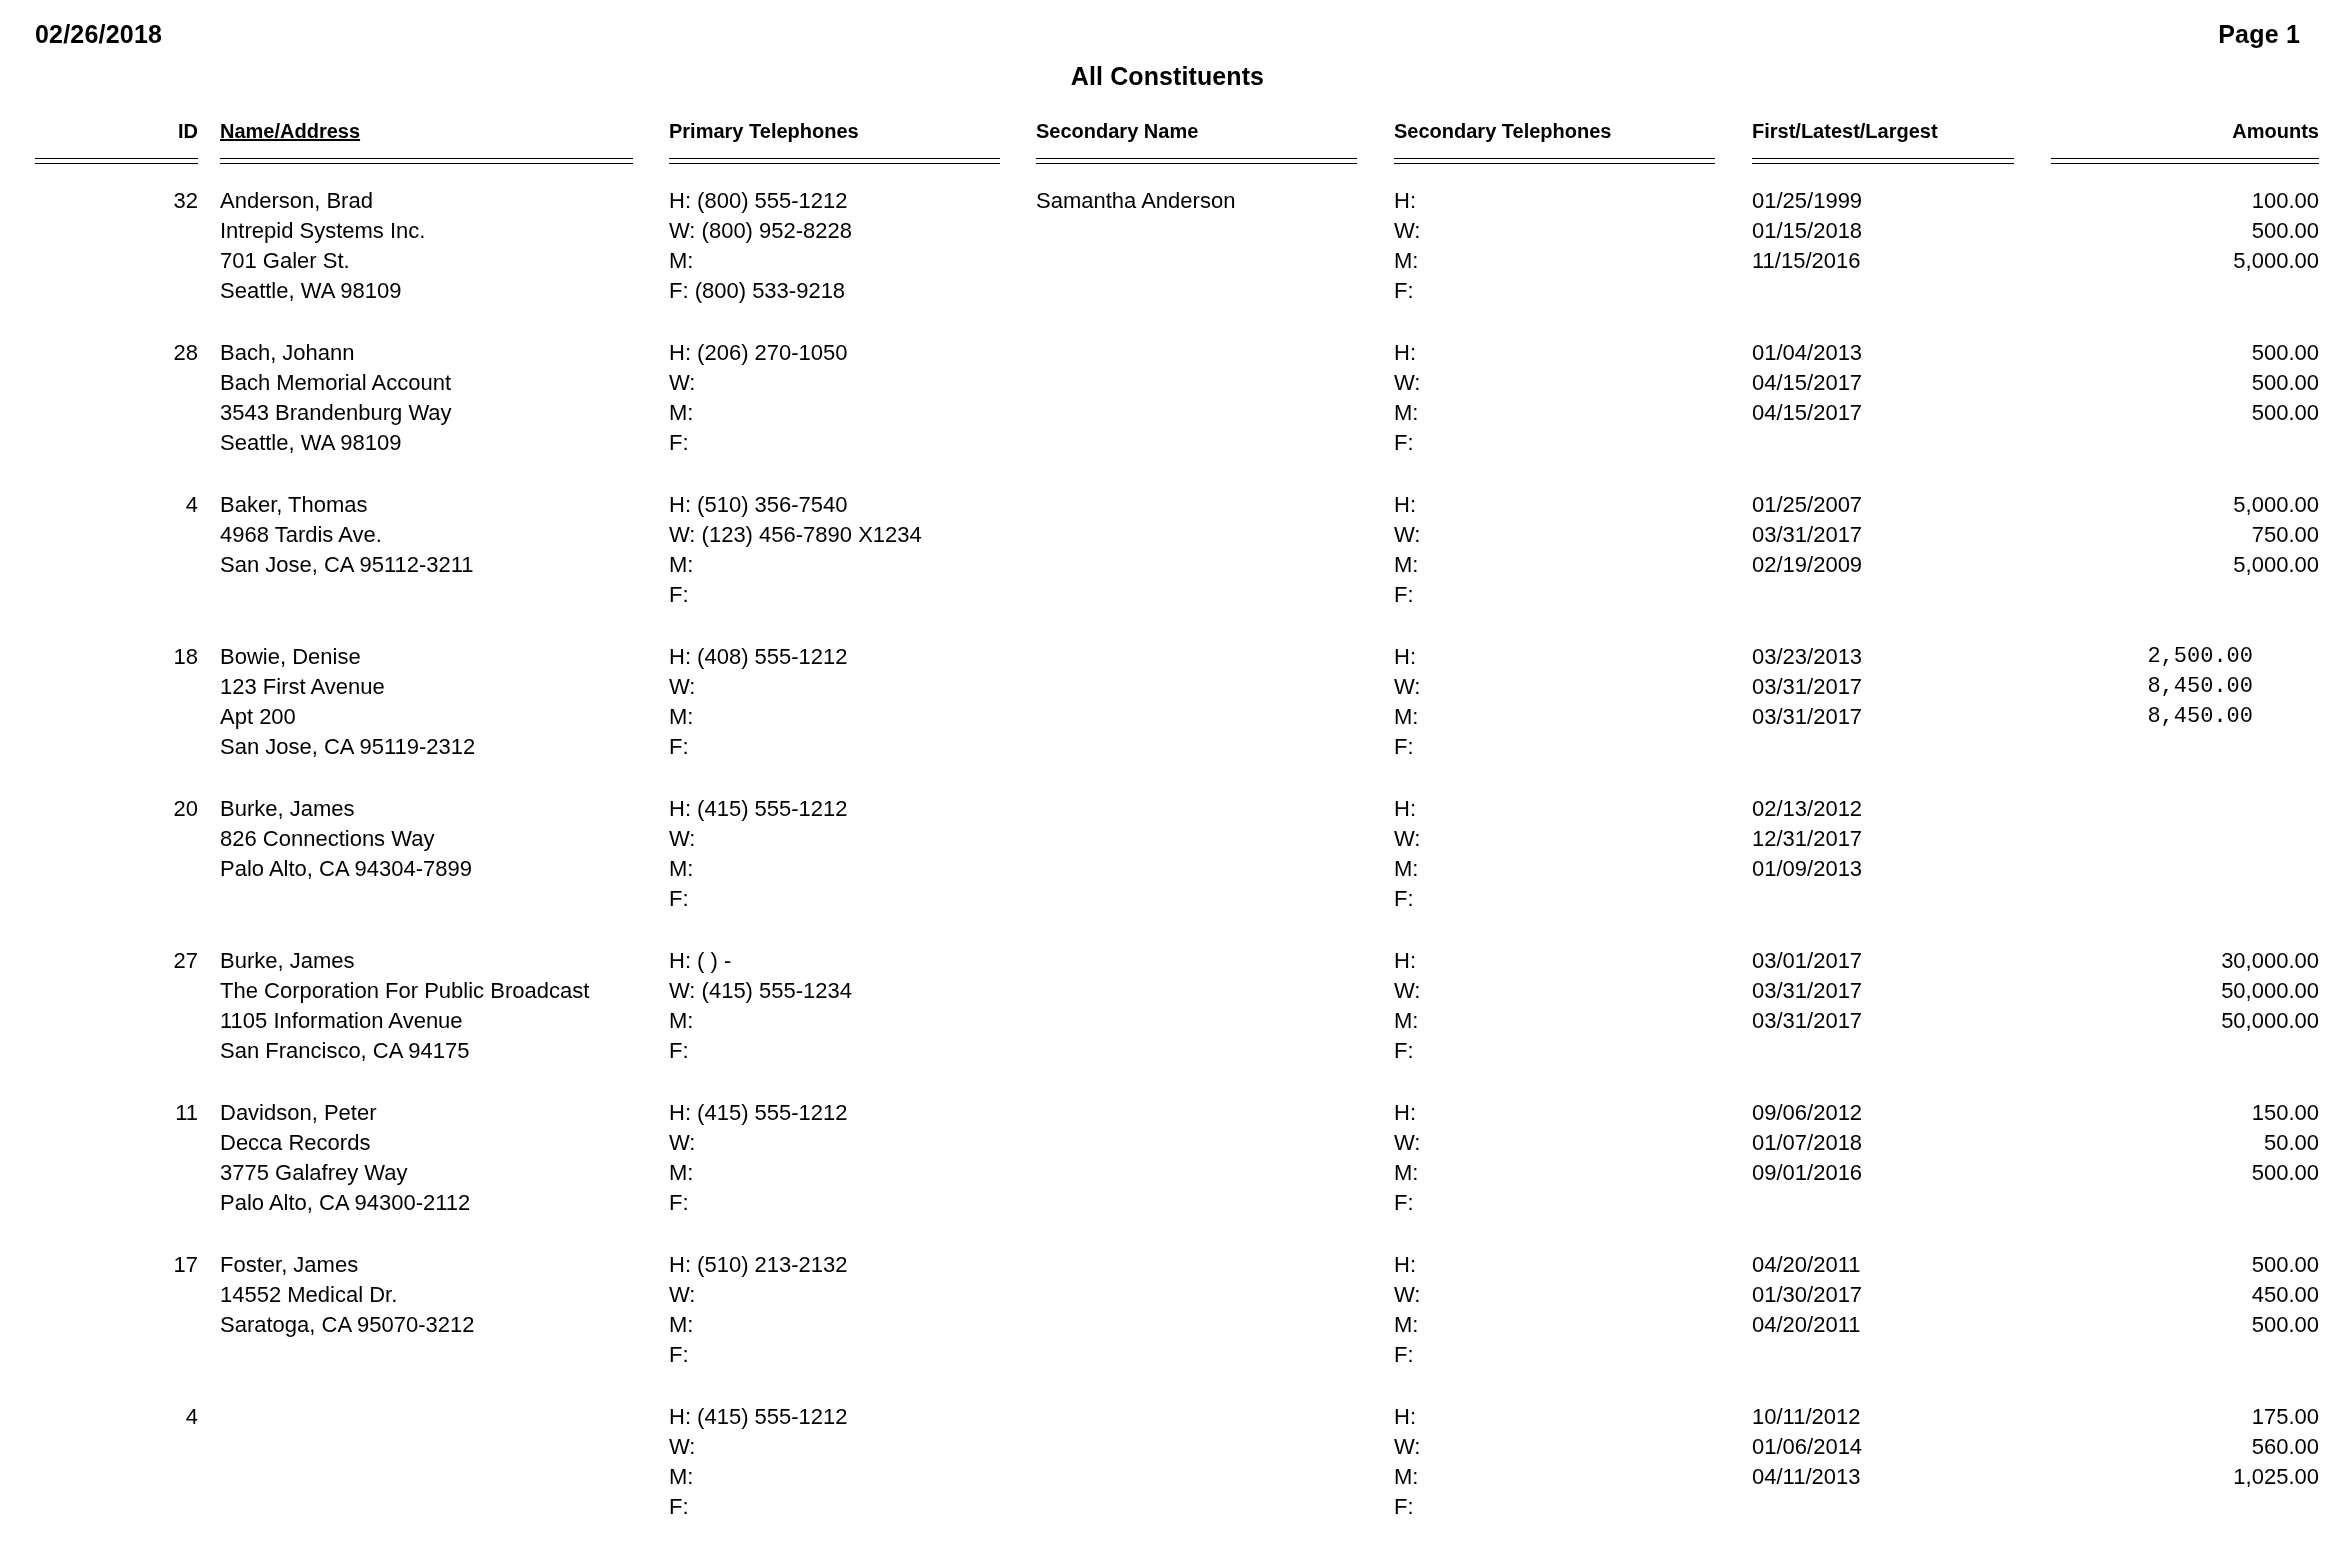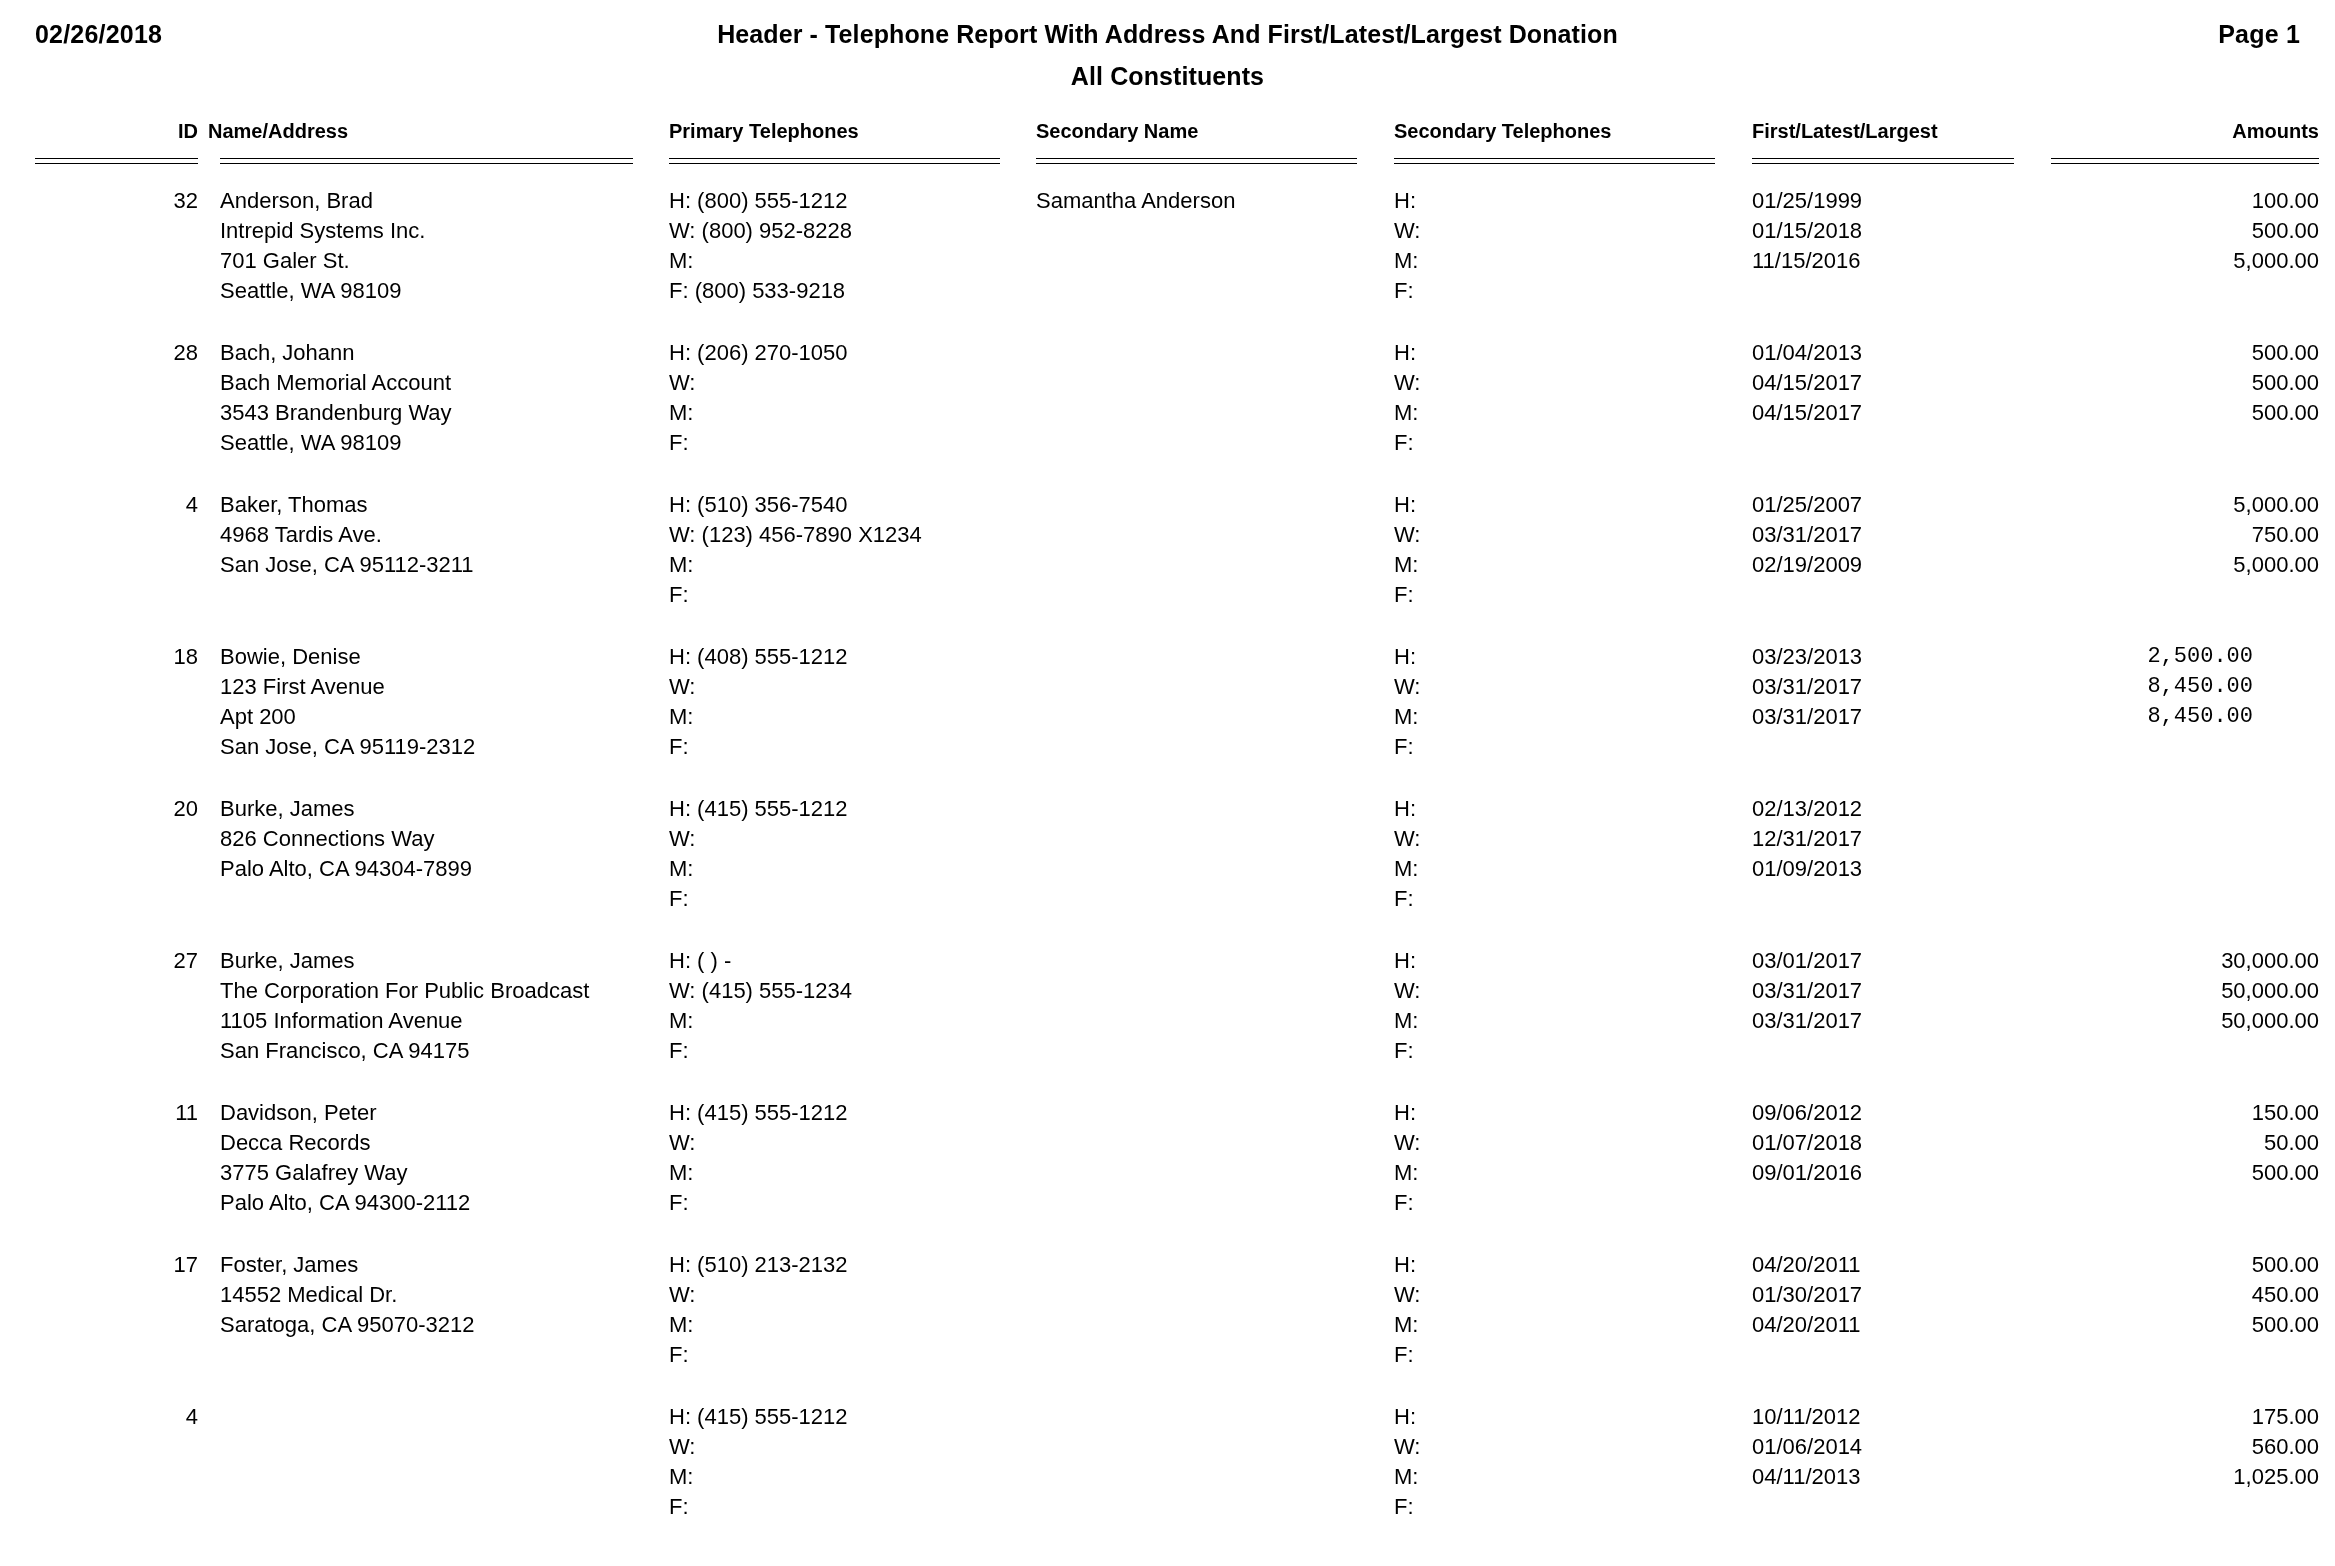--- a/index.html
+++ b/index.html
@@ -113,30 +113,29 @@
   .cell.right { text-align: right; }
   .cell .line { height: 30px; }
 </style>
 </head>
 <body>
 
 <div id="page">
 
   <div class="page-header">
     <div class="hdr-date">02/26/2018</div>
-    <div class="hdr-title">Header - Telephone Report With Address And First/Latest/Largest Donation</div>
     <div class="hdr-subtitle">All Constituents</div>
     <div class="hdr-page">Page 1</div>
   </div>
 
   <div class="table-area">
 
     <div class="col-head-row">
       <div class="col-head" style="left:110px;width:53px;text-align:right;">ID</div>
-      <div class="col-head" style="left:173px;">Name/Address</div>
+      <div class="col-head" style="left:185px;text-decoration:underline;">Name/Address</div>
       <div class="col-head" style="left:634px;">Primary Telephones</div>
       <div class="col-head" style="left:1001px;">Secondary Name</div>
       <div class="col-head" style="left:1359px;">Secondary Telephones</div>
       <div class="col-head" style="left:1717px;">First/Latest/Largest</div>
       <div class="col-head" style="left:1970px;width:314px;text-align:right;">Amounts</div>
     </div>
 
     <div class="rule-row">
       <div class="rule" style="left:0px;width:163px;"></div>
       <div class="rule" style="left:185px;width:413px;"></div>

